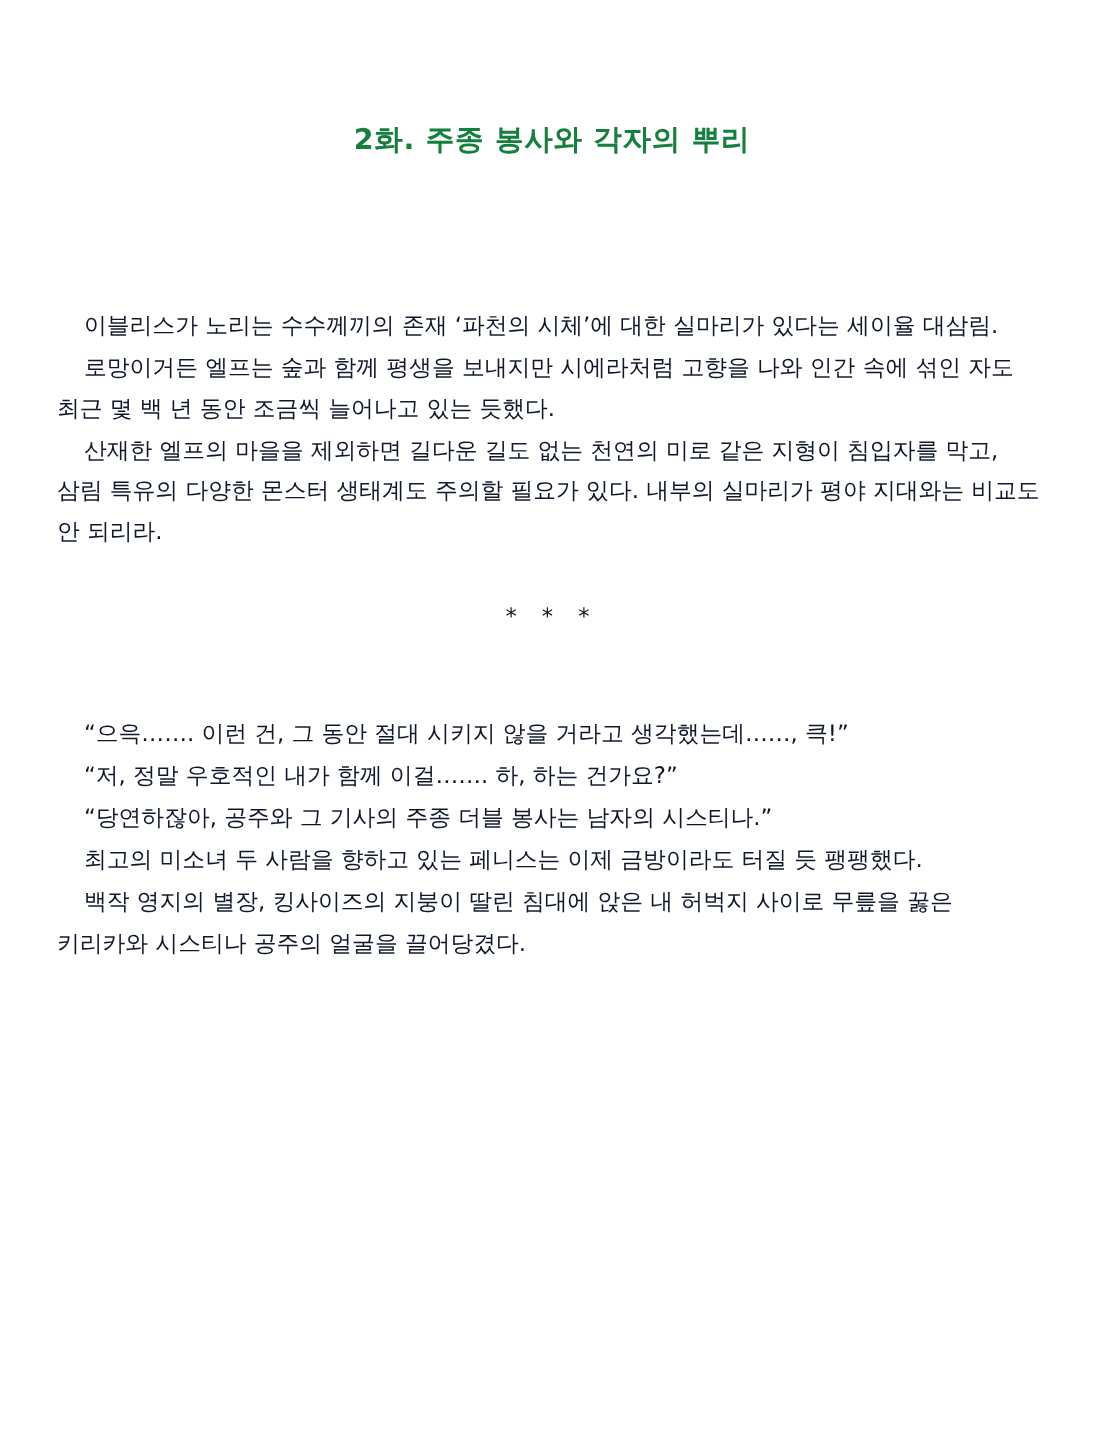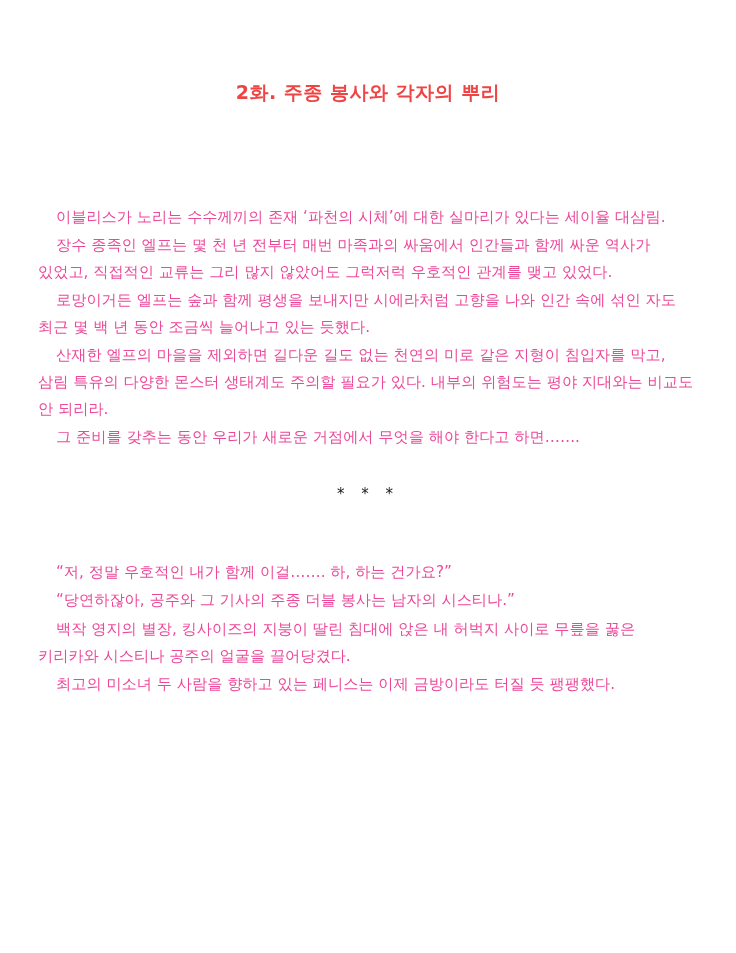--- a/index.html
+++ b/index.html
@@ -22,32 +22,32 @@
     box-sizing: border-box;
     padding: 0 38px;
   }
   .chapter-title {
     text-align: center;
     font-size: 19px;
     font-weight: bold;
     letter-spacing: 0.5px;
     margin: 0;
     padding-top: 80px;
-    color: #ef4444;
+    color: #15803d;
   }
   .body-block {
     margin-top: 98px;
   }
   .para {
     font-size: 15.2px;
     line-height: 1.78;
     margin: 0 0 1px 0;
     text-indent: 18px;
     text-align: left;
-    color: #ec4899;
+    color: #0f172a;
     word-break: keep-all;
   }
   .scene-break {
     text-align: center;
     font-size: 15px;
     letter-spacing: 6px;
     margin: 34px 0 0 0;
     color: #1a1a1a;
   }
   .body-block-2 {
@@ -59,28 +59,27 @@
 </style>
 </head>
 <body>
 
 <div class="page">
 
   <h1 class="chapter-title">2화. 주종 봉사와 각자의 뿌리</h1>
 
   <div class="body-block">
     <p class="para">이블리스가 노리는 수수께끼의 존재 ‘파천의 시체’에 대한 실마리가 있다는 세이율 대삼림.</p>
-    <p class="para">장수 종족인 엘프는 몇 천 년 전부터 매번 마족과의 싸움에서 인간들과 함께 싸운 역사가 있었고, 직접적인 교류는 그리 많지 않았어도 그럭저럭 우호적인 관계를 맺고 있었다.</p>
     <p class="para">로망이거든 엘프는 숲과 함께 평생을 보내지만 시에라처럼 고향을 나와 인간 속에 섞인 자도 최근 몇 백 년 동안 조금씩 늘어나고 있는 듯했다.</p>
-    <p class="para">산재한 엘프의 마을을 제외하면 길다운 길도 없는 천연의 미로 같은 지형이 침입자를 막고, 삼림 특유의 다양한 몬스터 생태계도 주의할 필요가 있다. 내부의 위험도는 평야 지대와는 비교도 안 되리라.</p>
-    <p class="para">그 준비를 갖추는 동안 우리가 새로운 거점에서 무엇을 해야 한다고 하면…….</p>
+    <p class="para">산재한 엘프의 마을을 제외하면 길다운 길도 없는 천연의 미로 같은 지형이 침입자를 막고, 삼림 특유의 다양한 몬스터 생태계도 주의할 필요가 있다. 내부의 실마리가 평야 지대와는 비교도 안 되리라.</p>
   </div>
 
   <div class="scene-break">* * *</div>
 
   <div class="body-block-2">
+    <p class="para dialog">“으윽……. 이런 건, 그 동안 절대 시키지 않을 거라고 생각했는데……, 큭!”</p>
     <p class="para dialog">“저, 정말 우호적인 내가 함께 이걸……. 하, 하는 건가요?”</p>
     <p class="para dialog">“당연하잖아, 공주와 그 기사의 주종 더블 봉사는 남자의 시스티나.”</p>
+    <p class="para">최고의 미소녀 두 사람을 향하고 있는 페니스는 이제 금방이라도 터질 듯 팽팽했다.</p>
     <p class="para">백작 영지의 별장, 킹사이즈의 지붕이 딸린 침대에 앉은 내 허벅지 사이로 무릎을 꿇은 키리카와 시스티나 공주의 얼굴을 끌어당겼다.</p>
-    <p class="para">최고의 미소녀 두 사람을 향하고 있는 페니스는 이제 금방이라도 터질 듯 팽팽했다.</p>
   </div>
 
 </div>
 
 </body></html>

